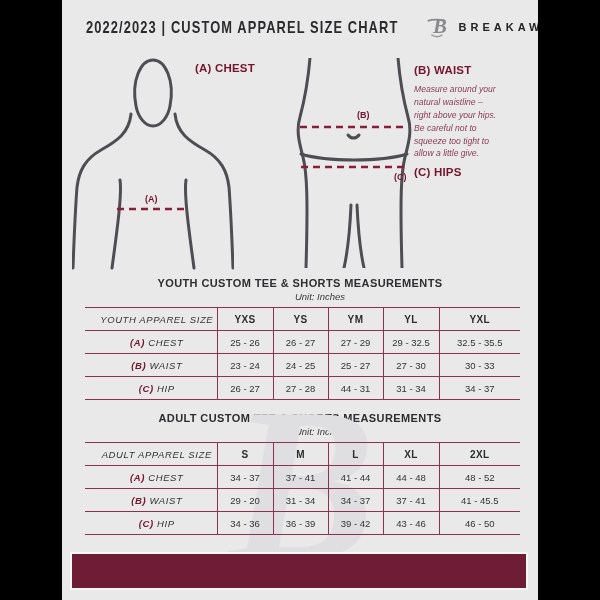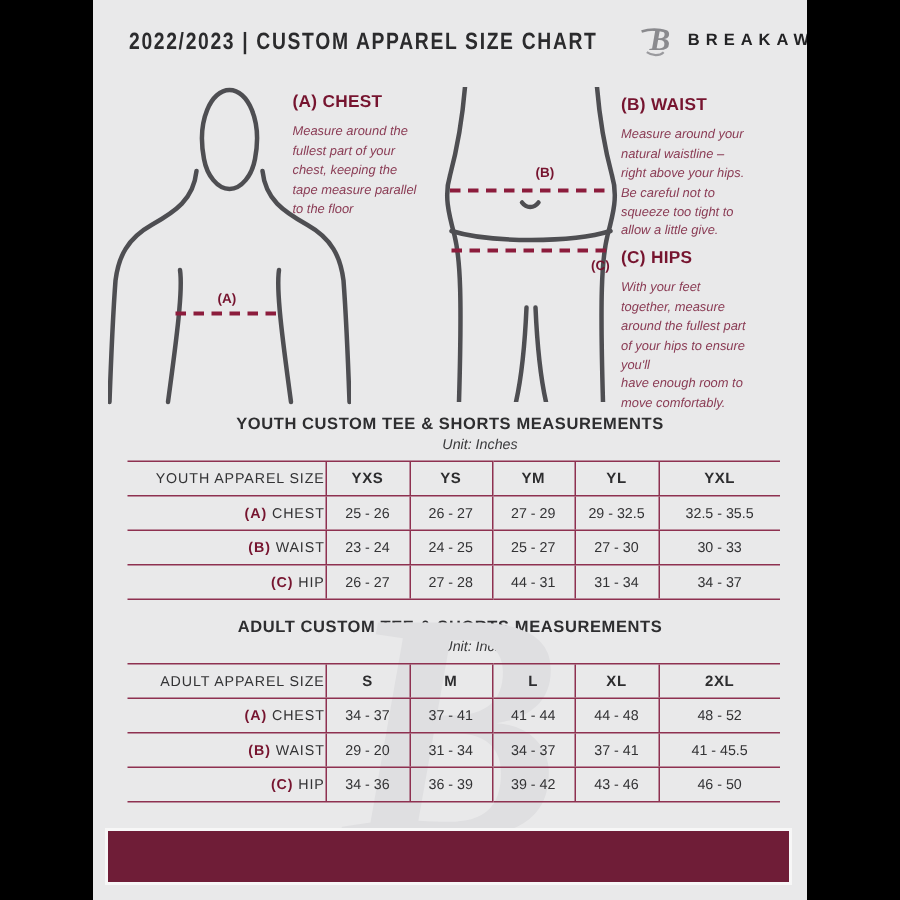--- a/index.html
+++ b/index.html
@@ -38,21 +38,21 @@
   table.size { position:absolute; left:23px; width:435px; border-collapse:collapse; table-layout:fixed; z-index:2; }
   .tbl-youth { top:307px; }
   .tbl-adult { top:442px; }
   table.size th, table.size td {
     height:23px; text-align:center; vertical-align:middle;
     font-size:9.5px; color:#333335;
     border-top:1px solid #8e3150; border-bottom:1px solid #8e3150;
     border-left:1px solid #8e3150;
   }
   table.size th { font-weight:bold; font-size:10px; letter-spacing:.4px; color:#2d2d2f; }
-  table.size th.lbl, table.size td.lbl { text-align:right; padding-left:12px; border-left:none; letter-spacing:.6px; }
+  table.size th.lbl, table.size td.lbl { text-align:center; padding-left:12px; border-left:none; letter-spacing:.6px;font-style:italic; }
   table.size th.lbl { font-weight:normal; font-size:9.5px; color:#333335; }
   table.size .key { color:#76142f; font-weight:bold; }
 
   
   .watermark { position:absolute; left:40px; top:395px; width:400px; height:200px; z-index:1;
     font-family:"Liberation Serif", serif; font-style:italic; font-weight:bold;
     font-size:220px; line-height:180px; color:#dfdfe1; text-align:center; user-select:none; }
 
   
   .footer-bar { position:absolute; left:8px; top:552px; width:458px; height:38px;
@@ -101,44 +101,32 @@
       <path class="stroke" d="M60,147 C59,170 57,192 53,210"></path>
       <path class="stroke" d="M66,147 C67,170 69,192 73,210"></path>
       <line class="dash" x1="9" y1="69" x2="116" y2="69"></line>
       <line class="dash" x1="10" y1="109" x2="115" y2="109"></line>
       <text class="marker" x="66" y="60">(B)</text>
       <text class="marker" x="103" y="122">(C)</text>
     </svg>
 
     <div class="blurb blurb-chest">
       <h3>(A) CHEST</h3>
-      <p>Measure around the
-fullest part of your
-chest, keeping the
-tape measure parallel
-to the floor</p>
     </div>
     <div class="blurb blurb-waist">
       <h3>(B) WAIST</h3>
       <p>Measure around your
 natural waistline –
 right above your hips.
 Be careful not to
 squeeze too tight to
 allow a little give.</p>
     </div>
     <div class="blurb blurb-hips">
       <h3>(C) HIPS</h3>
-      <p>With your feet
-together, measure
-around the fullest part
-of your hips to ensure
-you'll
-have enough room to
-move comfortably.</p>
     </div>
   </div>
 
   <div class="watermark">B</div>
 
   <div class="sec-title t1-title">YOUTH CUSTOM TEE &amp; SHORTS MEASUREMENTS</div>
   <div class="sec-unit t1-unit">Unit: Inches</div>
   <table class="size tbl-youth">
     <colgroup>
           <col style="width:132px">

